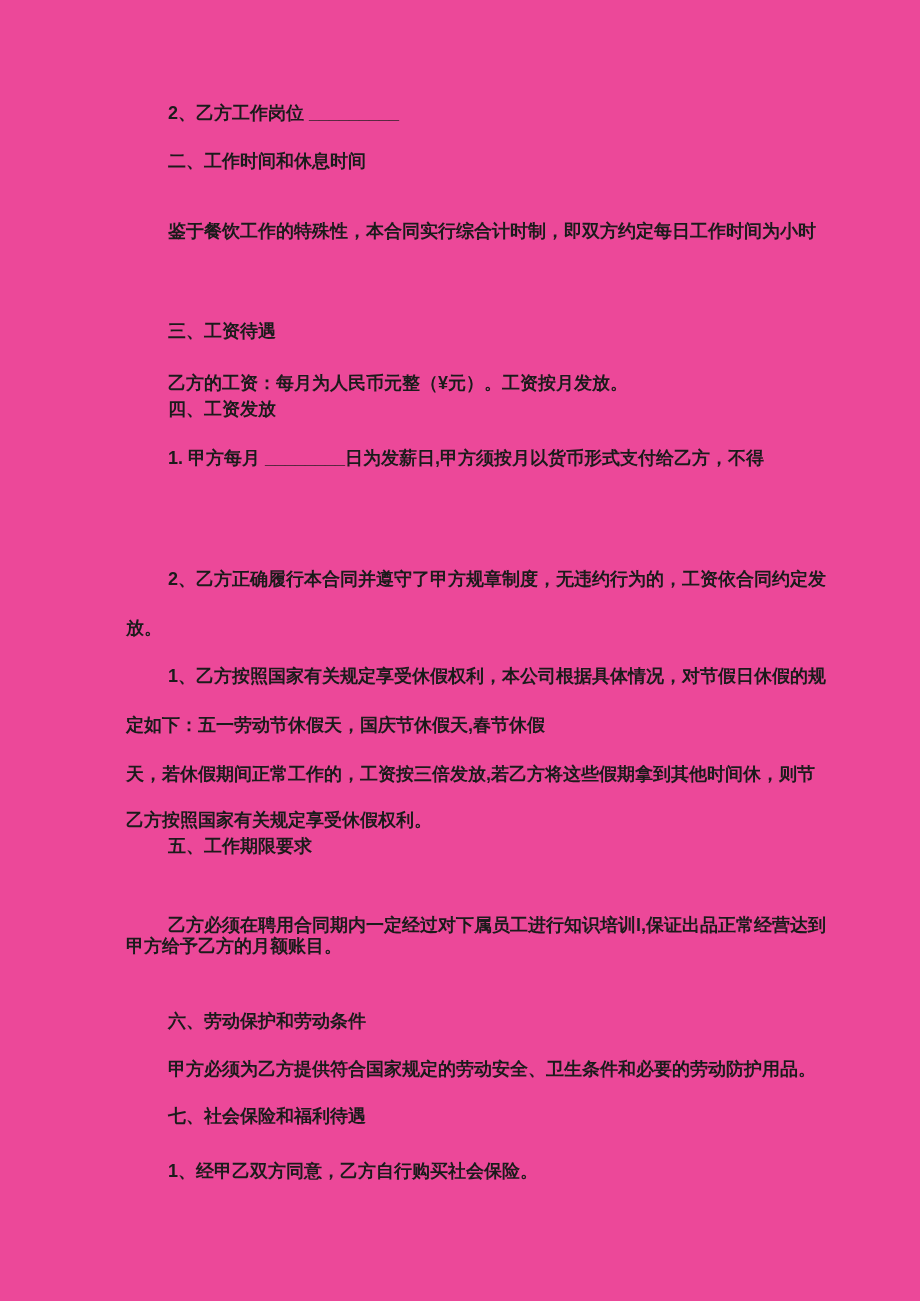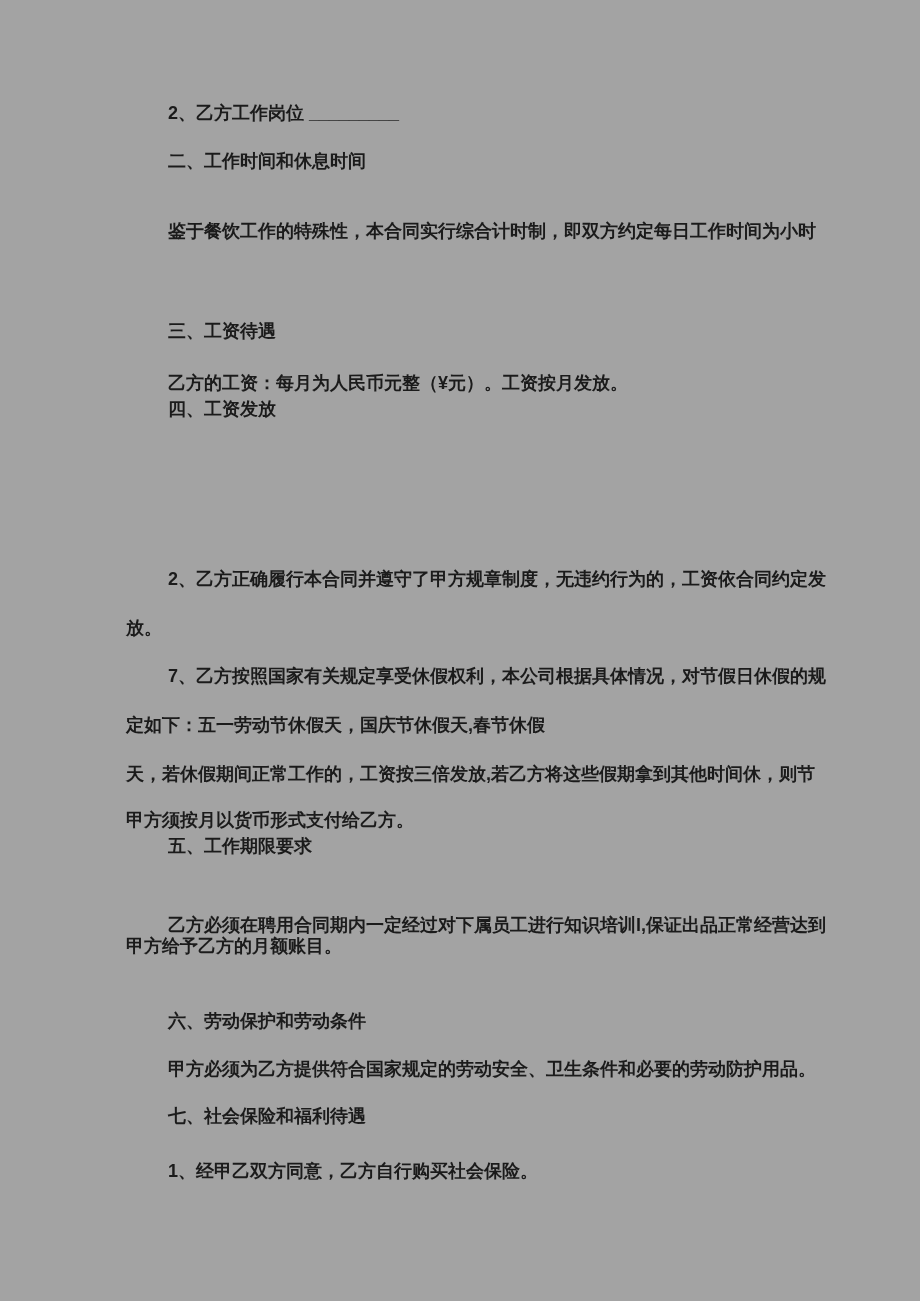--- a/index.html
+++ b/index.html
@@ -4,21 +4,21 @@
 <style>
   html, body {
     margin: 0;
     padding: 0;
     background: #ffffff;
   }
   .page {
     position: relative;
     width: 920px;
     height: 1301px;
-    background: #a3a3a3;
+    background: #ec4899;
     overflow: hidden;
     font-family: "Liberation Sans", "DejaVu Sans", sans-serif;
   }
   .line {
     position: absolute;
     font-size: 18px;
     line-height: 1.15;
     font-weight: 700;
     color: #1b1b1b;
     white-space: pre;
@@ -32,26 +32,27 @@
 <body>
 
 <div class="page">
 
   <div class="line indent" style="top:103px">2、乙方工作岗位 _________</div>
   <div class="line indent" style="top:151px">二、工作时间和休息时间</div>
   <div class="line indent" style="top:221px">鉴于餐饮工作的特殊性，本合同实行综合计时制，即双方约定每日工作时间为小时</div>
   <div class="line indent" style="top:321px">三、工资待遇</div>
   <div class="line indent" style="top:373px">乙方的工资：每月为人民币元整（¥元）。工资按月发放。</div>
   <div class="line indent" style="top:399px">四、工资发放</div>
+  <div class="line indent" style="top:448px">1. 甲方每月 ________日为发薪日,甲方须按月以货币形式支付给乙方，不得</div>
   <div class="line indent" style="top:569px">2、乙方正确履行本合同并遵守了甲方规章制度，无违约行为的，工资依合同约定发</div>
   <div class="line flush" style="top:618px">放。</div>
-  <div class="line indent" style="top:666px">7、乙方按照国家有关规定享受休假权利，本公司根据具体情况，对节假日休假的规</div>
+  <div class="line indent" style="top:666px">1、乙方按照国家有关规定享受休假权利，本公司根据具体情况，对节假日休假的规</div>
   <div class="line flush" style="top:764px">天，若休假期间正常工作的，工资按三倍发放,若乙方将这些假期拿到其他时间休，则节</div>
   <div class="line flush" style="top:715px">定如下：五一劳动节休假天，国庆节休假天,春节休假</div>
-  <div class="line flush" style="top:810px">甲方须按月以货币形式支付给乙方。</div>
+  <div class="line flush" style="top:810px">乙方按照国家有关规定享受休假权利。</div>
   <div class="line indent" style="top:836px">五、工作期限要求</div>
   <div class="line indent" style="top:915px">乙方必须在聘用合同期内一定经过对下属员工进行知识培训l,保证出品正常经营达到</div>
   <div class="line flush" style="top:936px">甲方给予乙方的月额账目。</div>
   <div class="line indent" style="top:1011px">六、劳动保护和劳动条件</div>
   <div class="line indent" style="top:1059px">甲方必须为乙方提供符合国家规定的劳动安全、卫生条件和必要的劳动防护用品。</div>
   <div class="line indent" style="top:1106px">七、社会保险和福利待遇</div>
   <div class="line indent" style="top:1161px">1、经甲乙双方同意，乙方自行购买社会保险。</div>
 
 </div>
 

